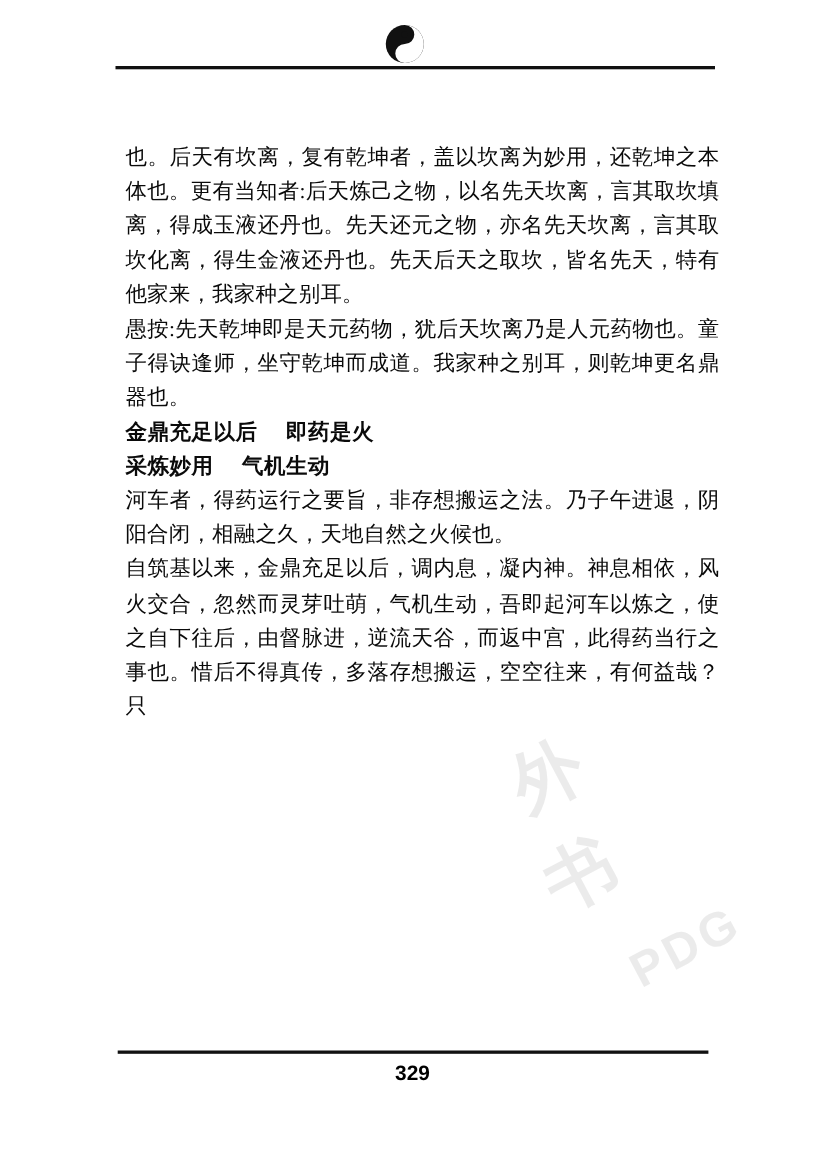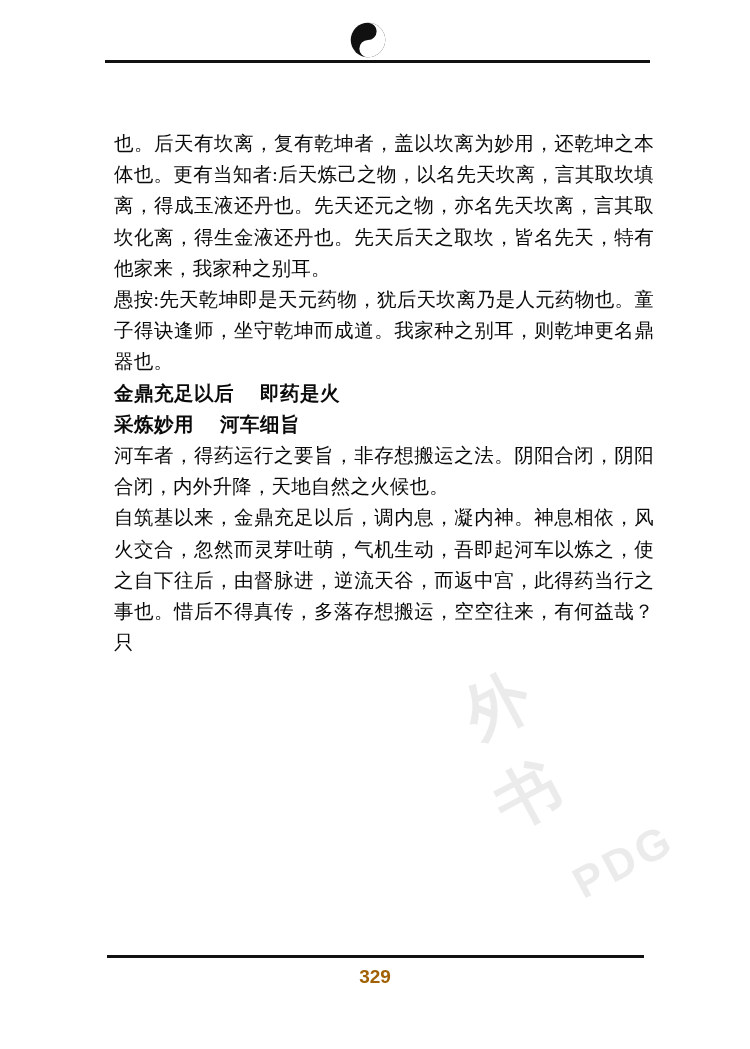--- a/index.html
+++ b/index.html
@@ -98,21 +98,21 @@
     background: #111;
   }
   .page-number {
     position: absolute;
     left: 0;
     top: 966px;
     width: 750px;
     text-align: center;
     font-size: 19px;
     font-weight: 700;
-    color: #a16207;
+    color: #000000;
     font-family: "Liberation Sans", sans-serif;
   }
 
   
   .watermark {
     position: absolute;
     left: 455px;
     top: 640px;
     width: 290px;
     height: 300px;
@@ -154,24 +154,24 @@
     <p>也。后天有坎离，复有乾坤者，盖以坎离为妙用，还乾坤之本体也。更有当知者:后天炼己之物，以名先天坎离，言其取坎填离，得成玉液还丹也。先天还元之物，亦名先天坎离，言其取坎化离，得生金液还丹也。先天后天之取坎，皆名先天，特有他家来，我家种之别耳。</p>
 
     <p class="p-indent">愚按:先天乾坤即是天元药物，犹后天坎离乃是人元药物也。童子得诀逢师，坐守乾坤而成道。我家种之别耳，则乾坤更名鼎器也。</p>
 
     <p class="section-head">
       <span>金鼎充足以后</span><span class="sec-name">即药是火</span>
     </p>
 
 
     <p class="section-head">
-      <span>采炼妙用</span><span class="sec-name">河车细旨</span>
+      <span>采炼妙用</span><span class="sec-name">气机生动</span>
     </p>
 
-    <p class="p-indent">河车者，得药运行之要旨，非存想搬运之法。阴阳合闭，阴阳合闭，内外升降，天地自然之火候也。</p>
+    <p class="p-indent">河车者，得药运行之要旨，非存想搬运之法。乃子午进退，阴阳合闭，相融之久，天地自然之火候也。</p>
 
     <p class="p-indent">自筑基以来，金鼎充足以后，调内息，凝内神。神息相依，风火交合，忽然而灵芽吐萌，气机生动，吾即起河车以炼之，使之自下往后，由督脉进，逆流天谷，而返中宫，此得药当行之事也。惜后不得真传，多落存想搬运，空空往来，有何益哉？只</p>
   </div>
 
   <div class="watermark">
     <span class="wm-text wm-1">外</span>
     <span class="wm-text wm-2">书</span>
     <span class="wm-text wm-3">PDG</span>
   </div>
 

